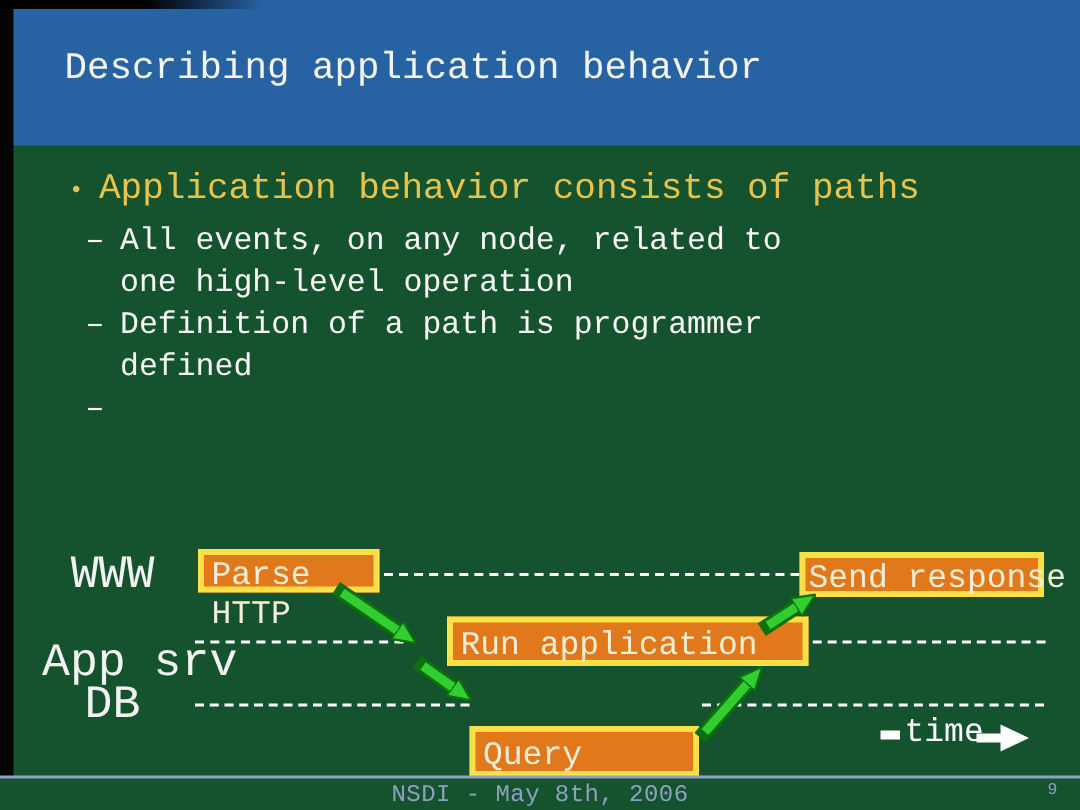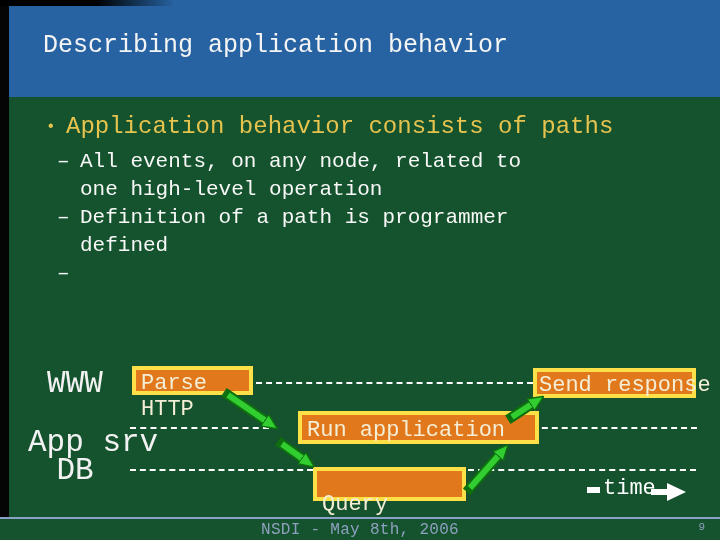--- a/index.html
+++ b/index.html
@@ -24,21 +24,21 @@
   .sub-dash{width:23px;flex:none;}
   
   .lane-label{position:absolute;width:90px;text-align:center;font-size:31px;line-height:24px;color:#f2f2f2;white-space:nowrap;}
   .lbl-www{left:30px;top:372px;}
   .lbl-app{left:28px;top:431px;}
   .lbl-db{left:30px;top:459px;}
   .obox{position:absolute;box-sizing:border-box;background:#e1791c;border:4px solid #fde047;
     color:#f5eed6;font-size:22px;line-height:26px;padding:1px 0 0 5px;white-space:nowrap;overflow:visible;}
   .box-parse{left:132px;top:366px;width:121px;height:29px;}
   .box-run{left:269px;top:411px;width:241px;height:33px;padding-top:3px;margin-left:29px;}
-  .box-query{left:313px;top:467px;width:153px;height:34px;padding-top:21px;}
+  .box-query{left:313px;top:484px;width:153px;height:34px;padding-top:3px;}
   .box-send{left:533px;top:368px;width:163px;height:30px;padding-left:2px;}
   .obox .l2{display:block;}
   .dash-line{position:absolute;height:0;border-top:2px dashed #ffffff;}
   .dl-www{left:256px;top:382px;width:277px;}
   .dl-app-l{left:130px;top:427px;width:139px;}
   .dl-app-r{left:512px;top:427px;width:185px;}
   .dl-db-l{left:130px;top:469px;width:183px;}
   .dl-db-r{left:468px;top:469px;width:228px;}
   .overlay{position:absolute;left:0;top:0;width:720px;height:540px;pointer-events:none;}
   .sh-dark{stroke:#0e6f0e;stroke-width:10;stroke-linecap:square;}

